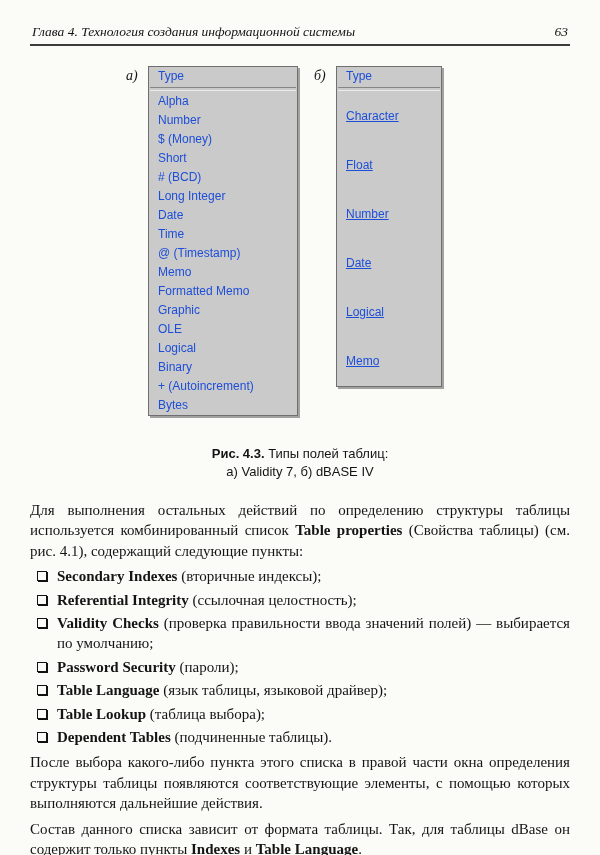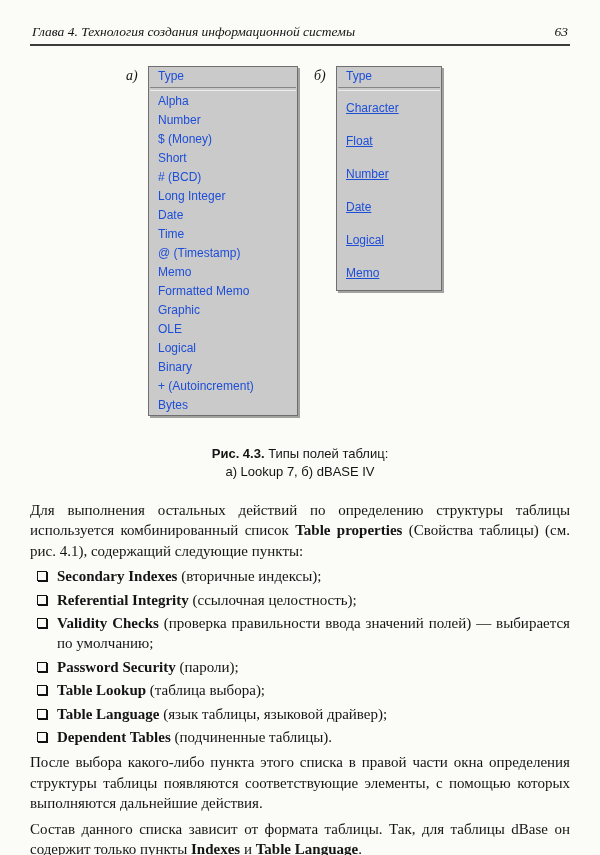--- a/index.html
+++ b/index.html
@@ -24,21 +24,21 @@
   .menu{
     position:absolute;top:0;background:#cacaca;
     border:1px solid #6f6f6f;box-shadow:2px 2px 0 rgba(90,90,90,.55);
     font-family:"Liberation Sans", sans-serif;font-size:12px;color:#1d4ed8;
   }
   .menu-a{left:118px;width:148px;}
   .menu-b{left:306px;width:104px;}
   .menu-title{padding:2px 9px;line-height:15px;}
   .menu-sep{height:2px;border-top:1px solid #868686;border-bottom:1px solid #ececec;margin:1px 1px;}
   .menu-item{padding:2px 9px;line-height:15px;white-space:nowrap;}
-  .menu-b .menu-item{padding:9px 9px;text-decoration:underline;}
+  .menu-b .menu-item{padding:17px 9px;text-decoration:underline;}
   
   .caption{margin-top:27px;text-align:center;font-family:"Liberation Sans", sans-serif;font-size:13px;line-height:1.35;}
   .caption b{font-weight:bold;}
   
   .body{margin-top:20px;font-size:15px;line-height:1.36;text-align:justify;}
   .body p{margin:0 0 5px 0;}
   .body b{font-weight:bold;}
   .list{margin:2px 0 5px 0;}
   .li{position:relative;padding-left:27px;margin-bottom:3px;text-align:justify;}
   .bullet{
@@ -94,45 +94,45 @@
           <div class="menu-item">Number</div>
           <div class="menu-item">Date</div>
           <div class="menu-item">Logical</div>
           <div class="menu-item">Memo</div>
         </div>
     </div>
   </div>
 
   <div class="caption">
     <div><b>Рис. 4.3.</b><span> Типы полей таблиц:</span></div>
-    <div>а) Lookup 7, б) dBASE IV</div>
+    <div>а) Validity 7, б) dBASE IV</div>
   </div>
 
   <div class="body">
 
     <p><span>Для выполнения остальных действий по определению структуры таблицы используется комбинированный список </span><b>Table properties</b><span> (Свойства таблицы) (см. рис. 4.1), содержащий следующие пункты:</span></p>
 
     <div class="list">
         <div class="li">
         <span class="bullet"></span><b>Secondary Indexes</b><span> (вторичные индексы);</span>
       </div>
         <div class="li">
         <span class="bullet"></span><b>Referential Integrity</b><span> (ссылочная целостность);</span>
       </div>
         <div class="li">
         <span class="bullet"></span><b>Validity Checks</b><span> (проверка правильности ввода значений полей) — выбирается по умолчанию;</span>
       </div>
         <div class="li">
         <span class="bullet"></span><b>Password Security</b><span> (пароли);</span>
       </div>
         <div class="li">
-        <span class="bullet"></span><b>Table Lookup</b><span> (таблица выбора);</span>
+        <span class="bullet"></span><b>Table Language</b><span> (язык таблицы, языковой драйвер);</span>
       </div>
         <div class="li">
-        <span class="bullet"></span><b>Table Language</b><span> (язык таблицы, языковой драйвер);</span>
+        <span class="bullet"></span><b>Table Lookup</b><span> (таблица выбора);</span>
       </div>
         <div class="li">
         <span class="bullet"></span><b>Dependent Tables</b><span> (подчиненные таблицы).</span>
       </div>
       </div>
 
     <p>После выбора какого-либо пункта этого списка в правой части окна определения структуры таблицы появляются соответствующие элементы, с помощью которых выполняются дальнейшие действия.</p>
 
     <p><span>Состав данного списка зависит от формата таблицы. Так, для таблицы dBase он содержит только пункты </span><b>Indexes</b><span> и </span><b>Table Language</b><span>.</span></p>
 

